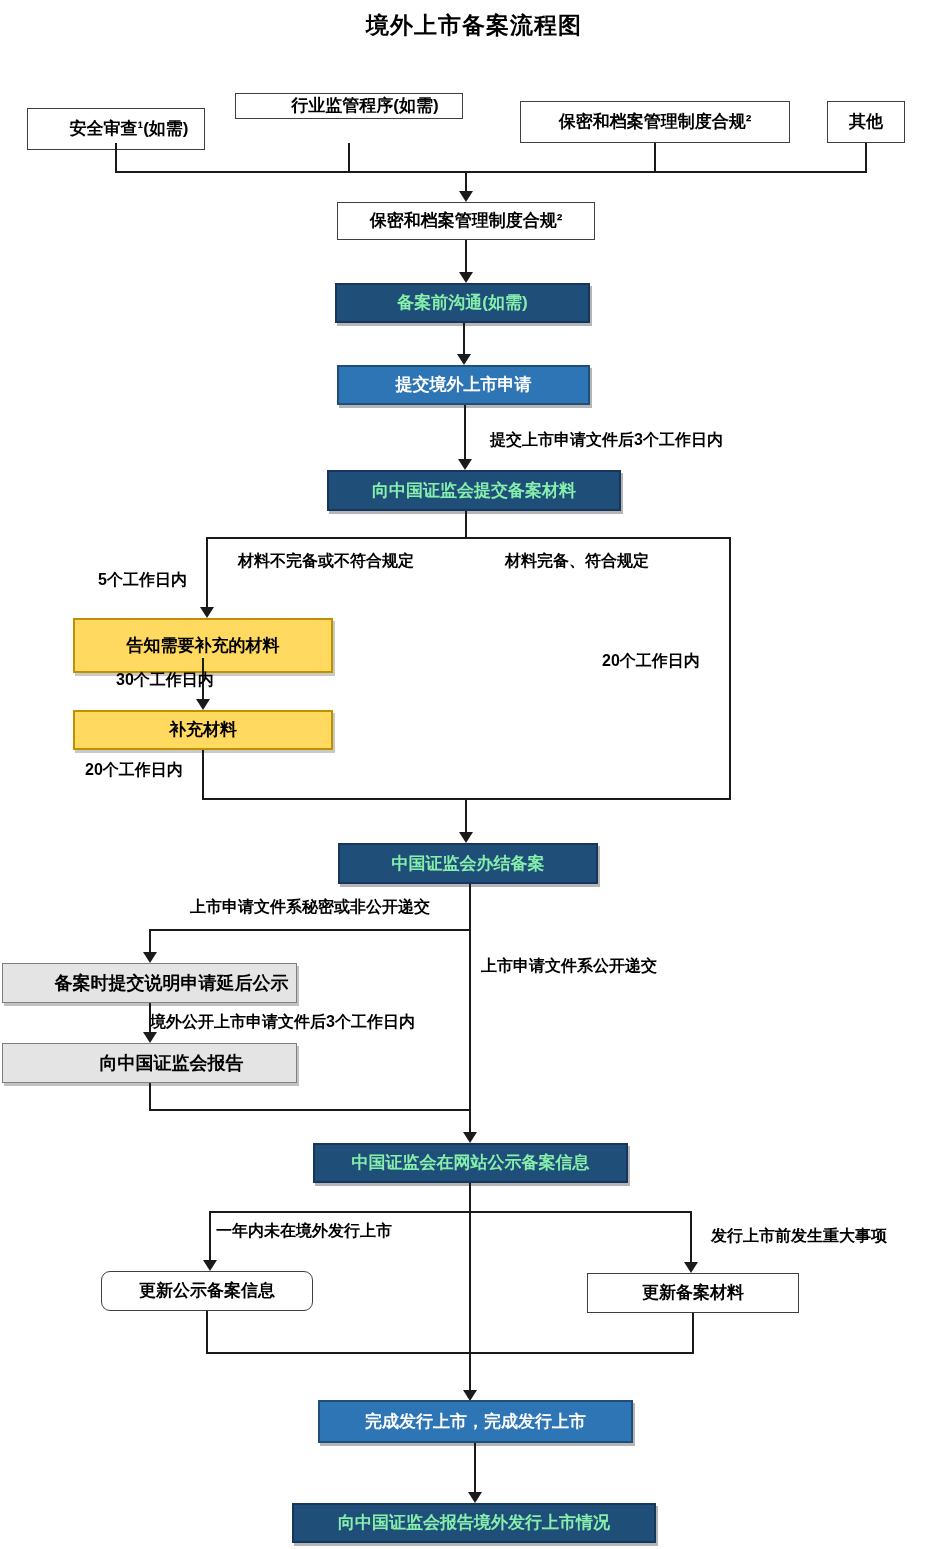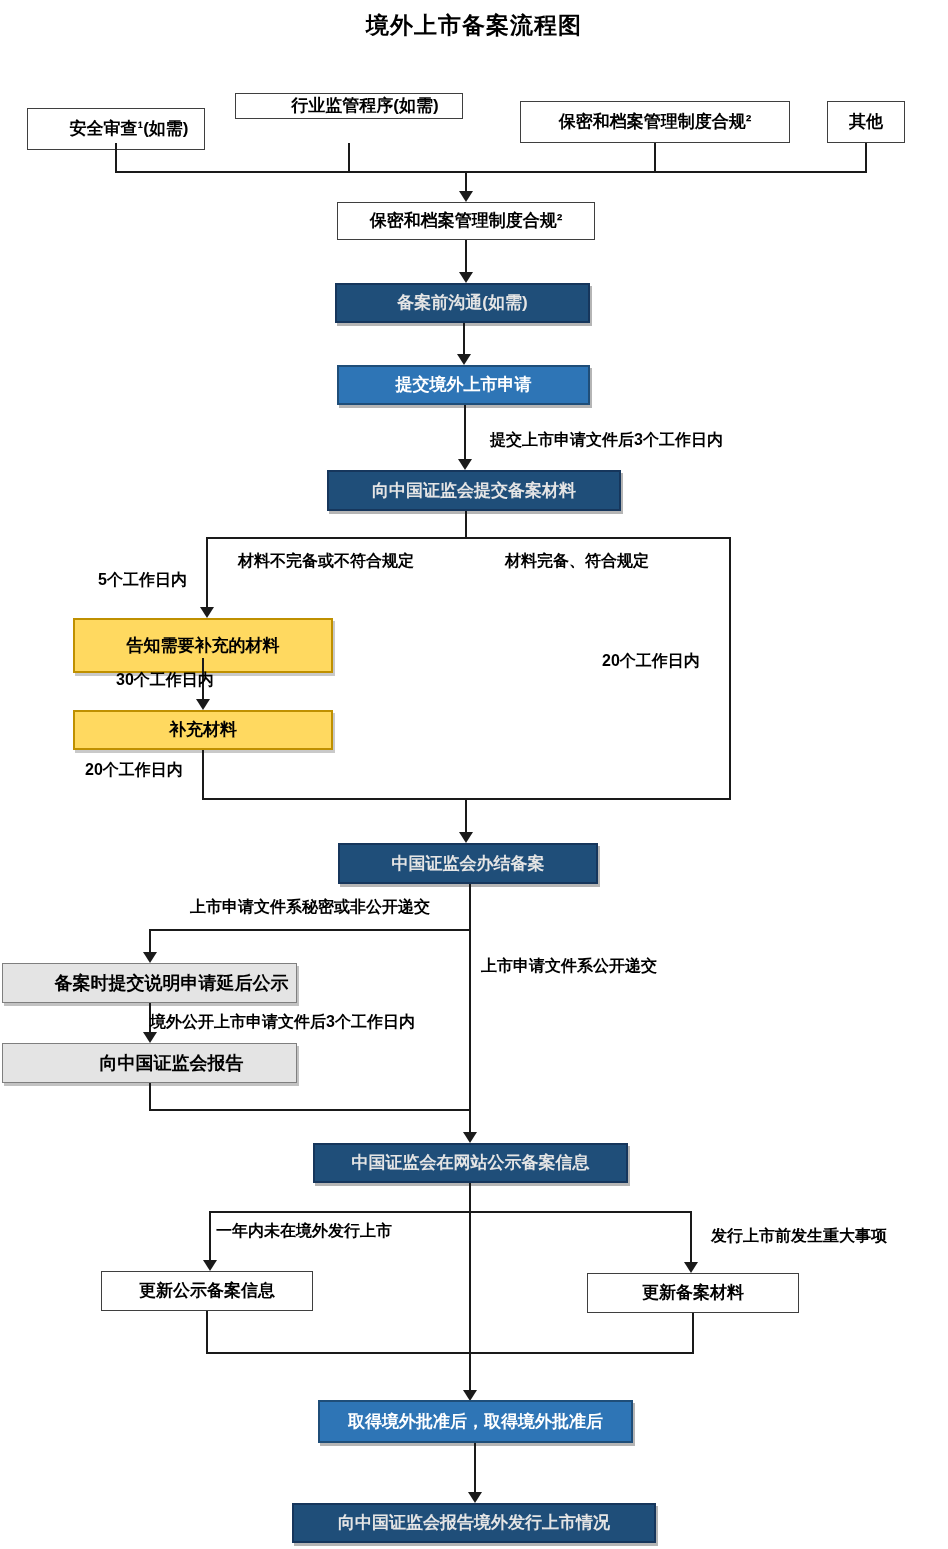--- a/index.html
+++ b/index.html
@@ -10,21 +10,21 @@
   .title{
     position:absolute;left:0;top:10px;width:100%;text-align:center;
     font-size:23px;font-weight:bold;letter-spacing:1px;
   }
   .node{
     position:absolute;display:flex;align-items:center;justify-content:center;
     text-align:center;font-weight:bold;font-size:17px;box-sizing:border-box;
     line-height:1.15;white-space:nowrap;
   }
   .white{background:#ffffff;border:1.5px solid #3f3f3f;color:#000;}
-  .dark{background:#1F4E79;border:2px solid #16365C;color:#e5e5e5;box-shadow:2px 3px 0 rgba(90,90,90,.45);}
+  .dark{background:#1F4E79;border:2px solid #16365C;color:#86efac;box-shadow:2px 3px 0 rgba(90,90,90,.45);}
   .medium{background:#2E75B6;border:2px solid #1F4E79;color:#ffffff;box-shadow:2px 3px 0 rgba(90,90,90,.45);}
   .yellow{background:#FFD960;border:2px solid #BF9000;color:#000;box-shadow:2px 3px 0 rgba(120,120,120,.4);}
   .gray{background:#E4E4E4;border:1.5px solid #7F7F7F;color:#000;box-shadow:2px 3px 0 rgba(120,120,120,.45);padding-left:44px;}
   .elabel{
     position:absolute;font-weight:bold;font-size:16px;white-space:nowrap;color:#000;
   }
   .vl,.hl{position:absolute;background:#1a1a1a;}
   .vl{width:2px;}
   .hl{height:2px;}
   .ah{
@@ -124,27 +124,27 @@
   <div class="vl" style="left:469px;top:1183px;height:209px;"></div>
   <div class="ah" style="left:463px;top:1390px;"></div>
   <div class="hl" style="left:209px;top:1211px;width:483px;"></div>
   <div class="vl" style="left:209px;top:1211px;height:49px;"></div>
   <div class="ah" style="left:203px;top:1260px;"></div>
   <div class="vl" style="left:690px;top:1211px;height:51px;"></div>
   <div class="ah" style="left:684px;top:1262px;"></div>
   <div class="elabel" style="left:216px;top:1221px;text-align:center;">一年内未在境外发行上市</div>
   <div class="elabel" style="left:711px;top:1226px;">发行上市前发生重大事项</div>
 
-  <div class="node white" style="left:101px;top:1271px;width:212px;height:40px;">更新公示备案信息</div>
+  <div class="node white" style="left:101px;top:1271px;width:212px;height:40px;border-radius:9px;">更新公示备案信息</div>
   <div class="node white" style="left:587px;top:1273px;width:212px;height:40px;">更新备案材料</div>
 
   <div class="vl" style="left:206px;top:1311px;height:43px;"></div>
   <div class="vl" style="left:692px;top:1313px;height:41px;"></div>
   <div class="hl" style="left:206px;top:1352px;width:488px;"></div>
 
-  <div class="node medium" style="left:318px;top:1400px;width:315px;height:43px;">取得境外批准后，取得境外批准后</div>
+  <div class="node medium" style="left:318px;top:1400px;width:315px;height:43px;">完成发行上市，完成发行上市</div>
 
   <div class="vl" style="left:474px;top:1443px;height:49px;"></div>
   <div class="ah" style="left:468px;top:1492px;"></div>
 
   <div class="node dark" style="left:292px;top:1503px;width:364px;height:40px;">向中国证监会报告境外发行上市情况</div>
 
 </div>
 
 </body></html>

